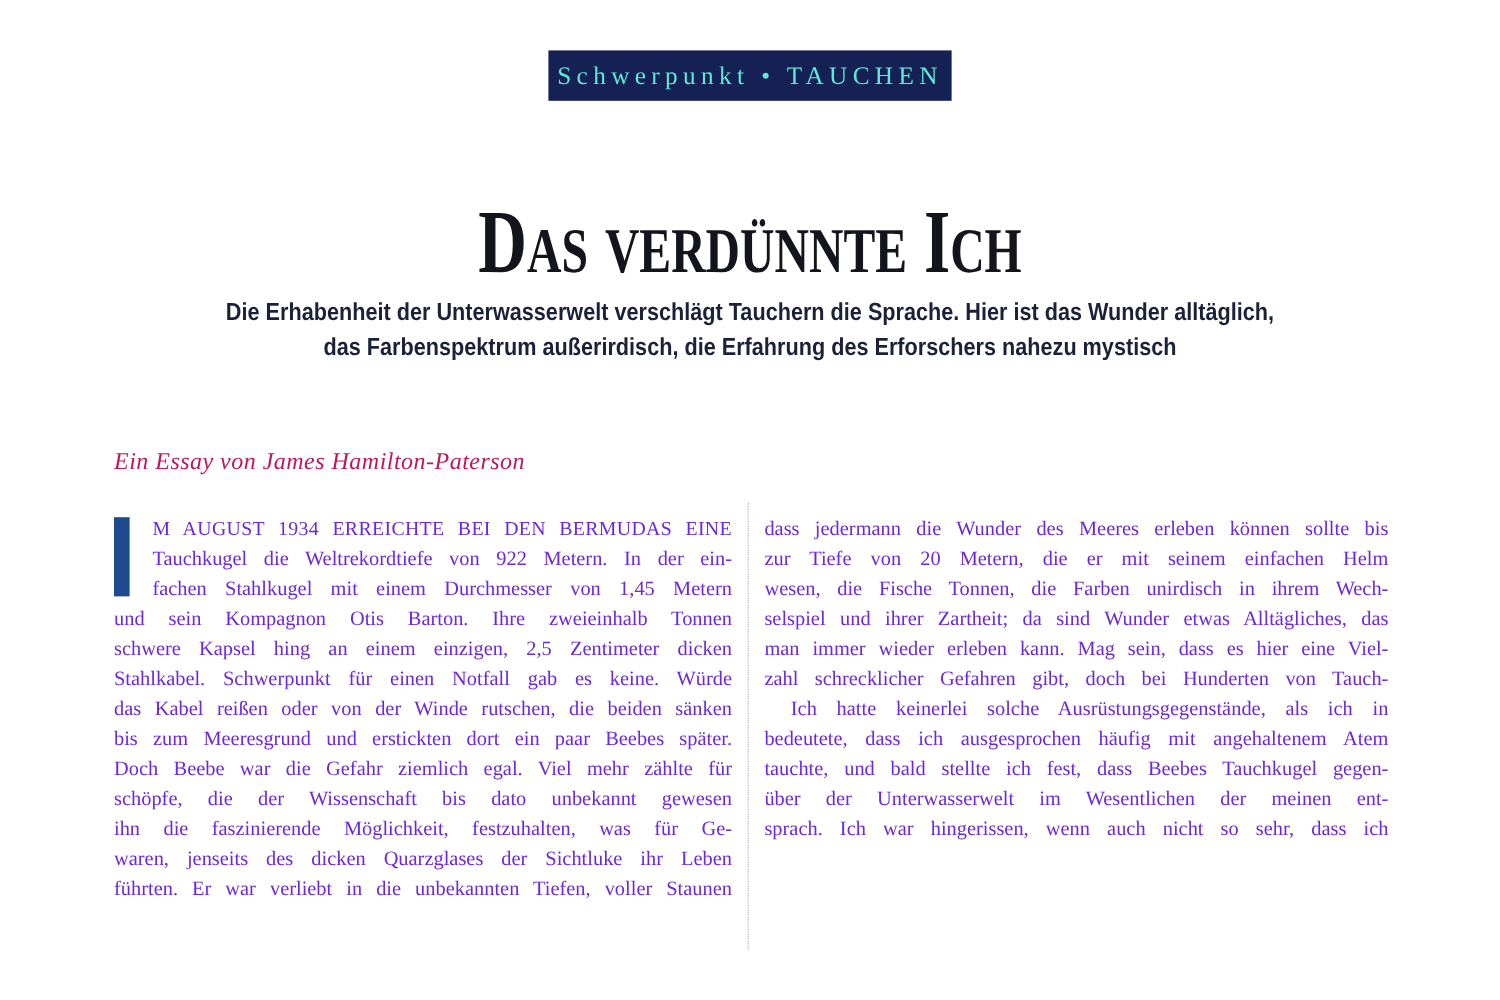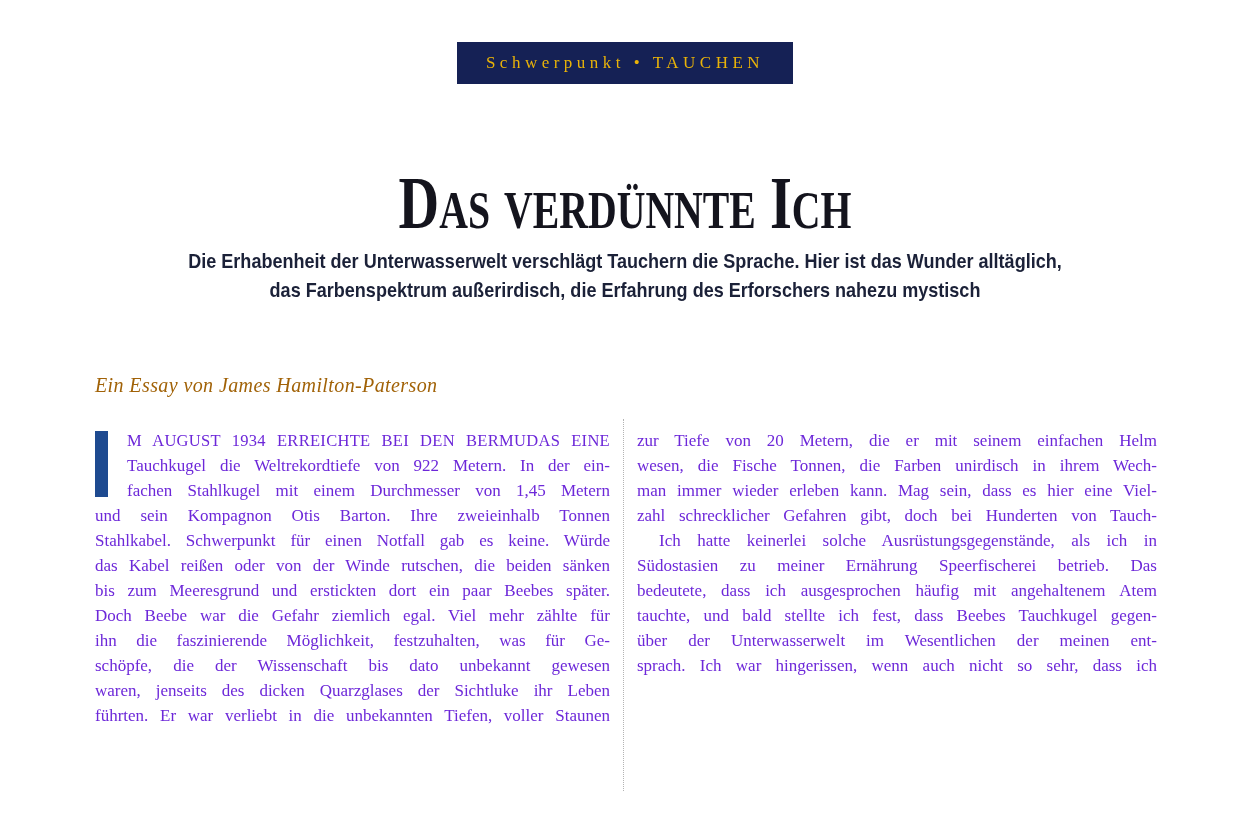--- a/index.html
+++ b/index.html
@@ -19,23 +19,23 @@
     top: 42px;
     left: 457px;
     width: 336px;
     height: 42px;
     background: #152155;
     display: flex;
     align-items: center;
     justify-content: center;
   }
   .banner-text {
-    color: #eab308;
+    color: #5eead4;
     font-family: "Liberation Serif", serif;
-    font-size: 17px;
+    font-size: 21px;
     letter-spacing: 4.5px;
     white-space: nowrap;
   }
 
   
   .title {
     position: absolute;
     top: 163px;
     left: 0;
     width: 100%;
@@ -69,21 +69,21 @@
 
   
   .byline {
     position: absolute;
     top: 374px;
     left: 95px;
     font-family: "Liberation Serif", serif;
     font-style: italic;
     font-size: 20px;
     letter-spacing: 0.4px;
-    color: #a16207;
+    color: #be185d;
   }
 
   
   .columns {
     position: absolute;
     top: 428px;
     left: 95px;
     width: 1062px;
     display: flex;
   }
@@ -129,39 +129,41 @@
   <div class="byline">Ein Essay von James Hamilton-Paterson</div>
 
   <div class="columns">
 
     <div class="col col-left">
       <span class="dropcap"></span>
       <div class="line caps">M AUGUST 1934 ERREICHTE BEI DEN BERMUDAS EINE</div>
       <div class="line">Tauchkugel die Weltrekordtiefe von 922 Metern. In der ein-</div>
       <div class="line">fachen Stahlkugel mit einem Durchmesser von 1,45 Metern</div>
       <div class="line">und sein Kompagnon Otis Barton. Ihre zweieinhalb Tonnen</div>
+      <div class="line">schwere Kapsel hing an einem einzigen, 2,5 Zentimeter dicken</div>
       <div class="line">Stahlkabel. Schwerpunkt für einen Notfall gab es keine. Würde</div>
       <div class="line">das Kabel reißen oder von der Winde rutschen, die beiden sänken</div>
       <div class="line">bis zum Meeresgrund und erstickten dort ein paar Beebes später.</div>
       <div class="line">Doch Beebe war die Gefahr ziemlich egal. Viel mehr zählte für</div>
+      <div class="line">schöpfe, die der Wissenschaft bis dato unbekannt gewesen</div>
       <div class="line">ihn die faszinierende Möglichkeit, festzuhalten, was für Ge-</div>
-      <div class="line">schöpfe, die der Wissenschaft bis dato unbekannt gewesen</div>
       <div class="line">waren, jenseits des dicken Quarzglases der Sichtluke ihr Leben</div>
       <div class="line">führten. Er war verliebt in die unbekannten Tiefen, voller Staunen</div>
     </div>
 
     <div class="divider"></div>
 
     <div class="col col-right">
+      <div class="line">dass jedermann die Wunder des Meeres erleben können sollte bis</div>
       <div class="line">zur Tiefe von 20 Metern, die er mit seinem einfachen Helm</div>
       <div class="line">wesen, die Fische Tonnen, die Farben unirdisch in ihrem Wech-</div>
+      <div class="line">selspiel und ihrer Zartheit; da sind Wunder etwas Alltägliches, das</div>
       <div class="line">man immer wieder erleben kann. Mag sein, dass es hier eine Viel-</div>
       <div class="line">zahl schrecklicher Gefahren gibt, doch bei Hunderten von Tauch-</div>
       <div class="line indent">Ich hatte keinerlei solche Ausrüstungsgegenstände, als ich in</div>
-      <div class="line">Südostasien zu meiner Ernährung Speerfischerei betrieb. Das</div>
       <div class="line">bedeutete, dass ich ausgesprochen häufig mit angehaltenem Atem</div>
       <div class="line">tauchte, und bald stellte ich fest, dass Beebes Tauchkugel gegen-</div>
       <div class="line">über der Unterwasserwelt im Wesentlichen der meinen ent-</div>
       <div class="line">sprach. Ich war hingerissen, wenn auch nicht so sehr, dass ich</div>
     </div>
 
   </div>
 
 </div>
 

